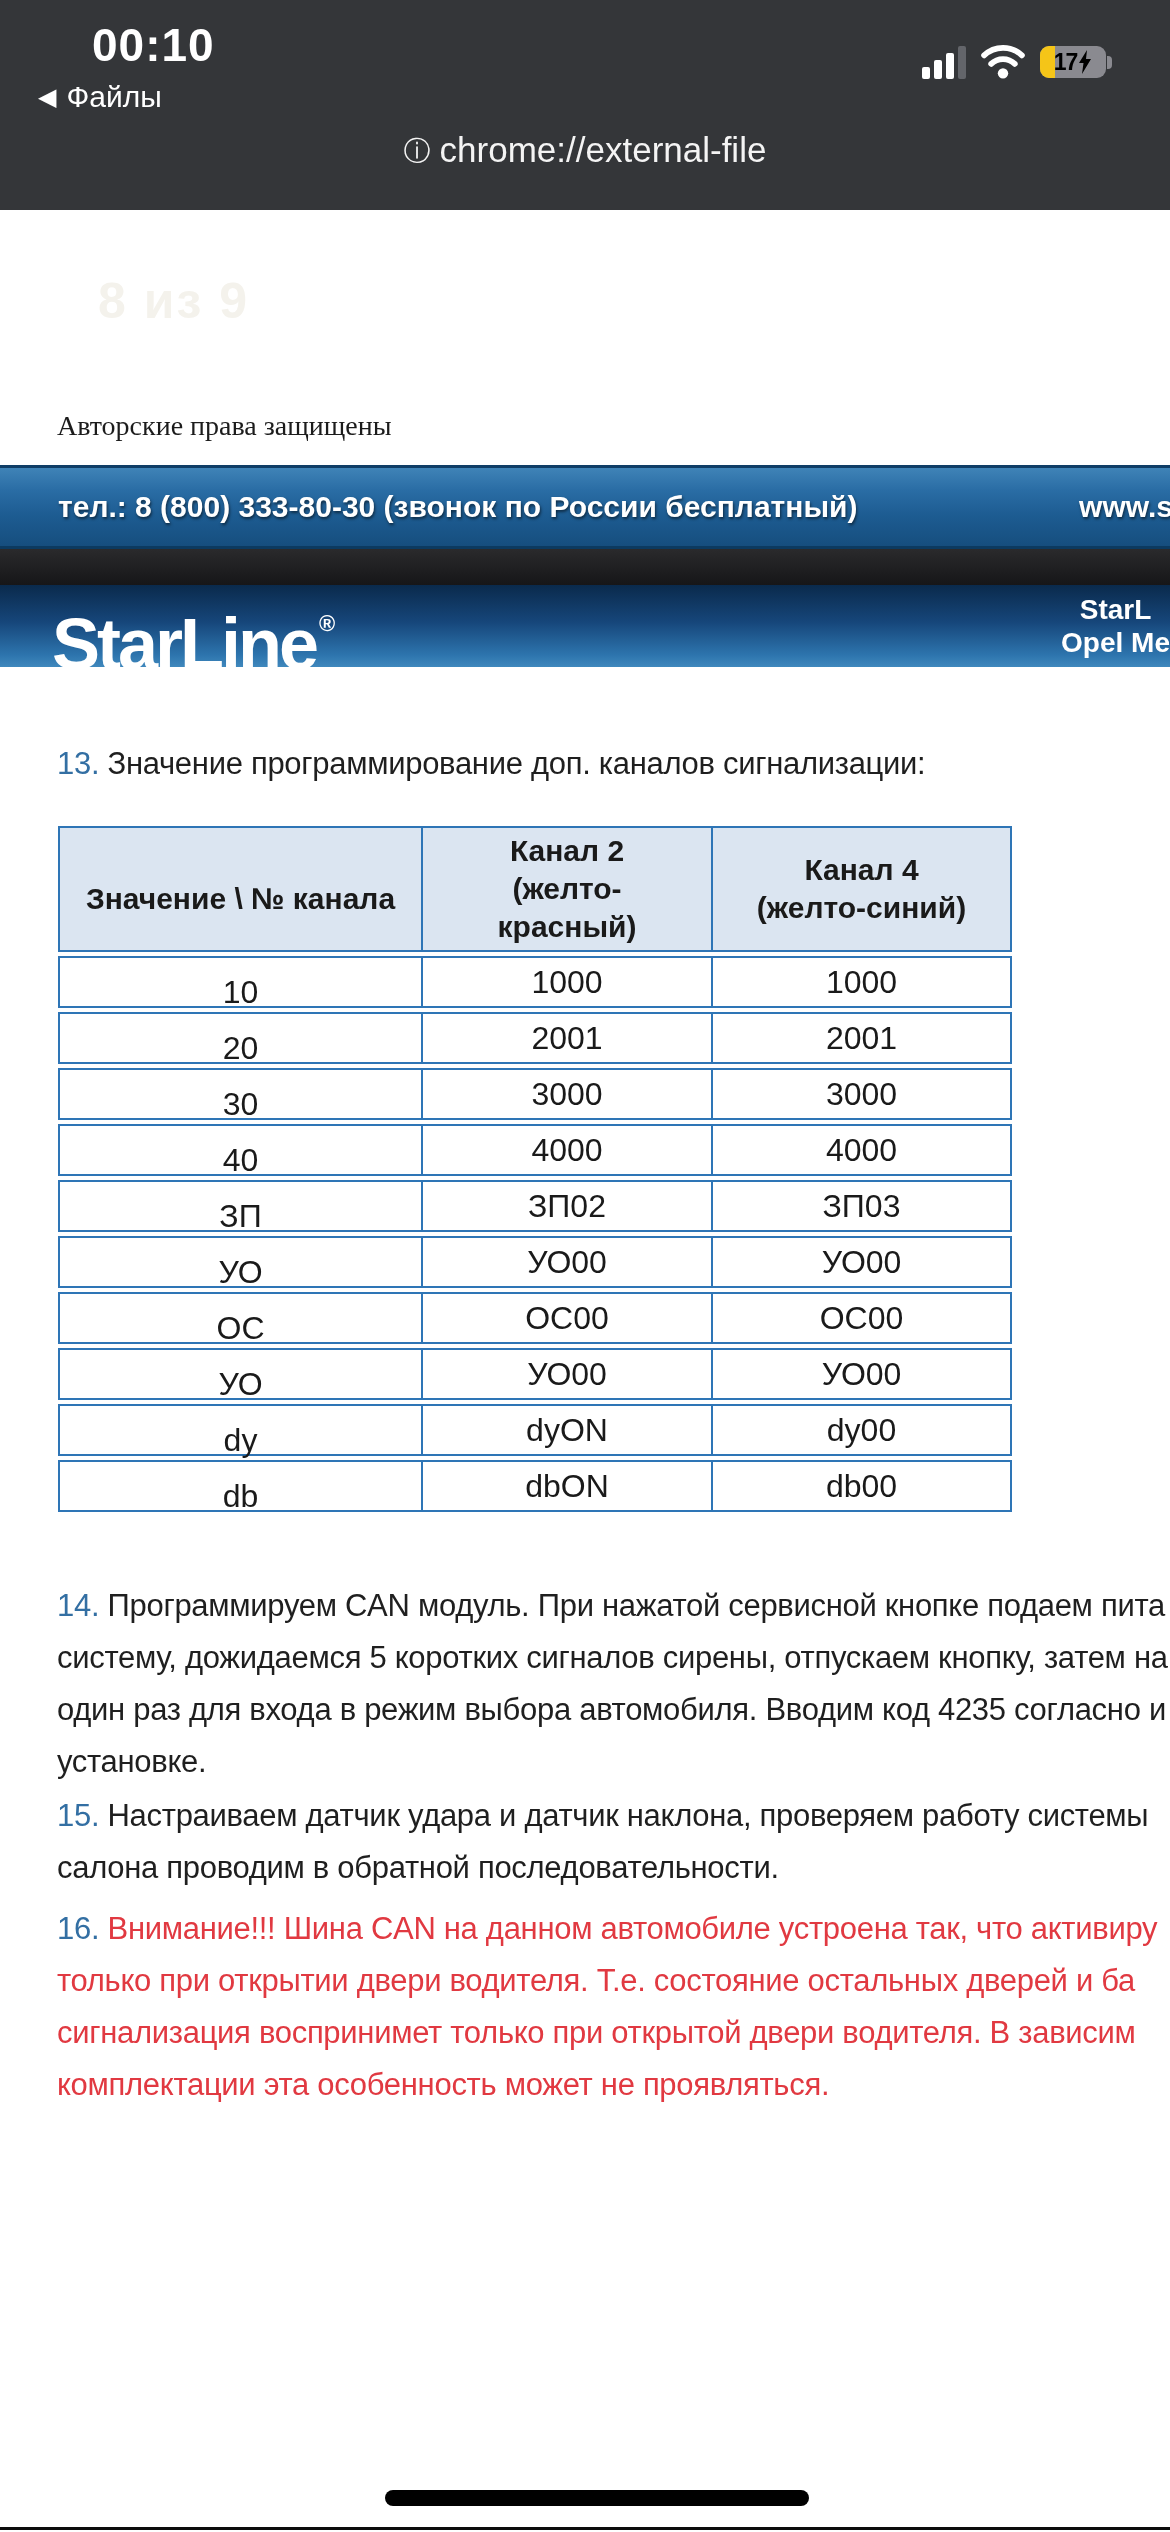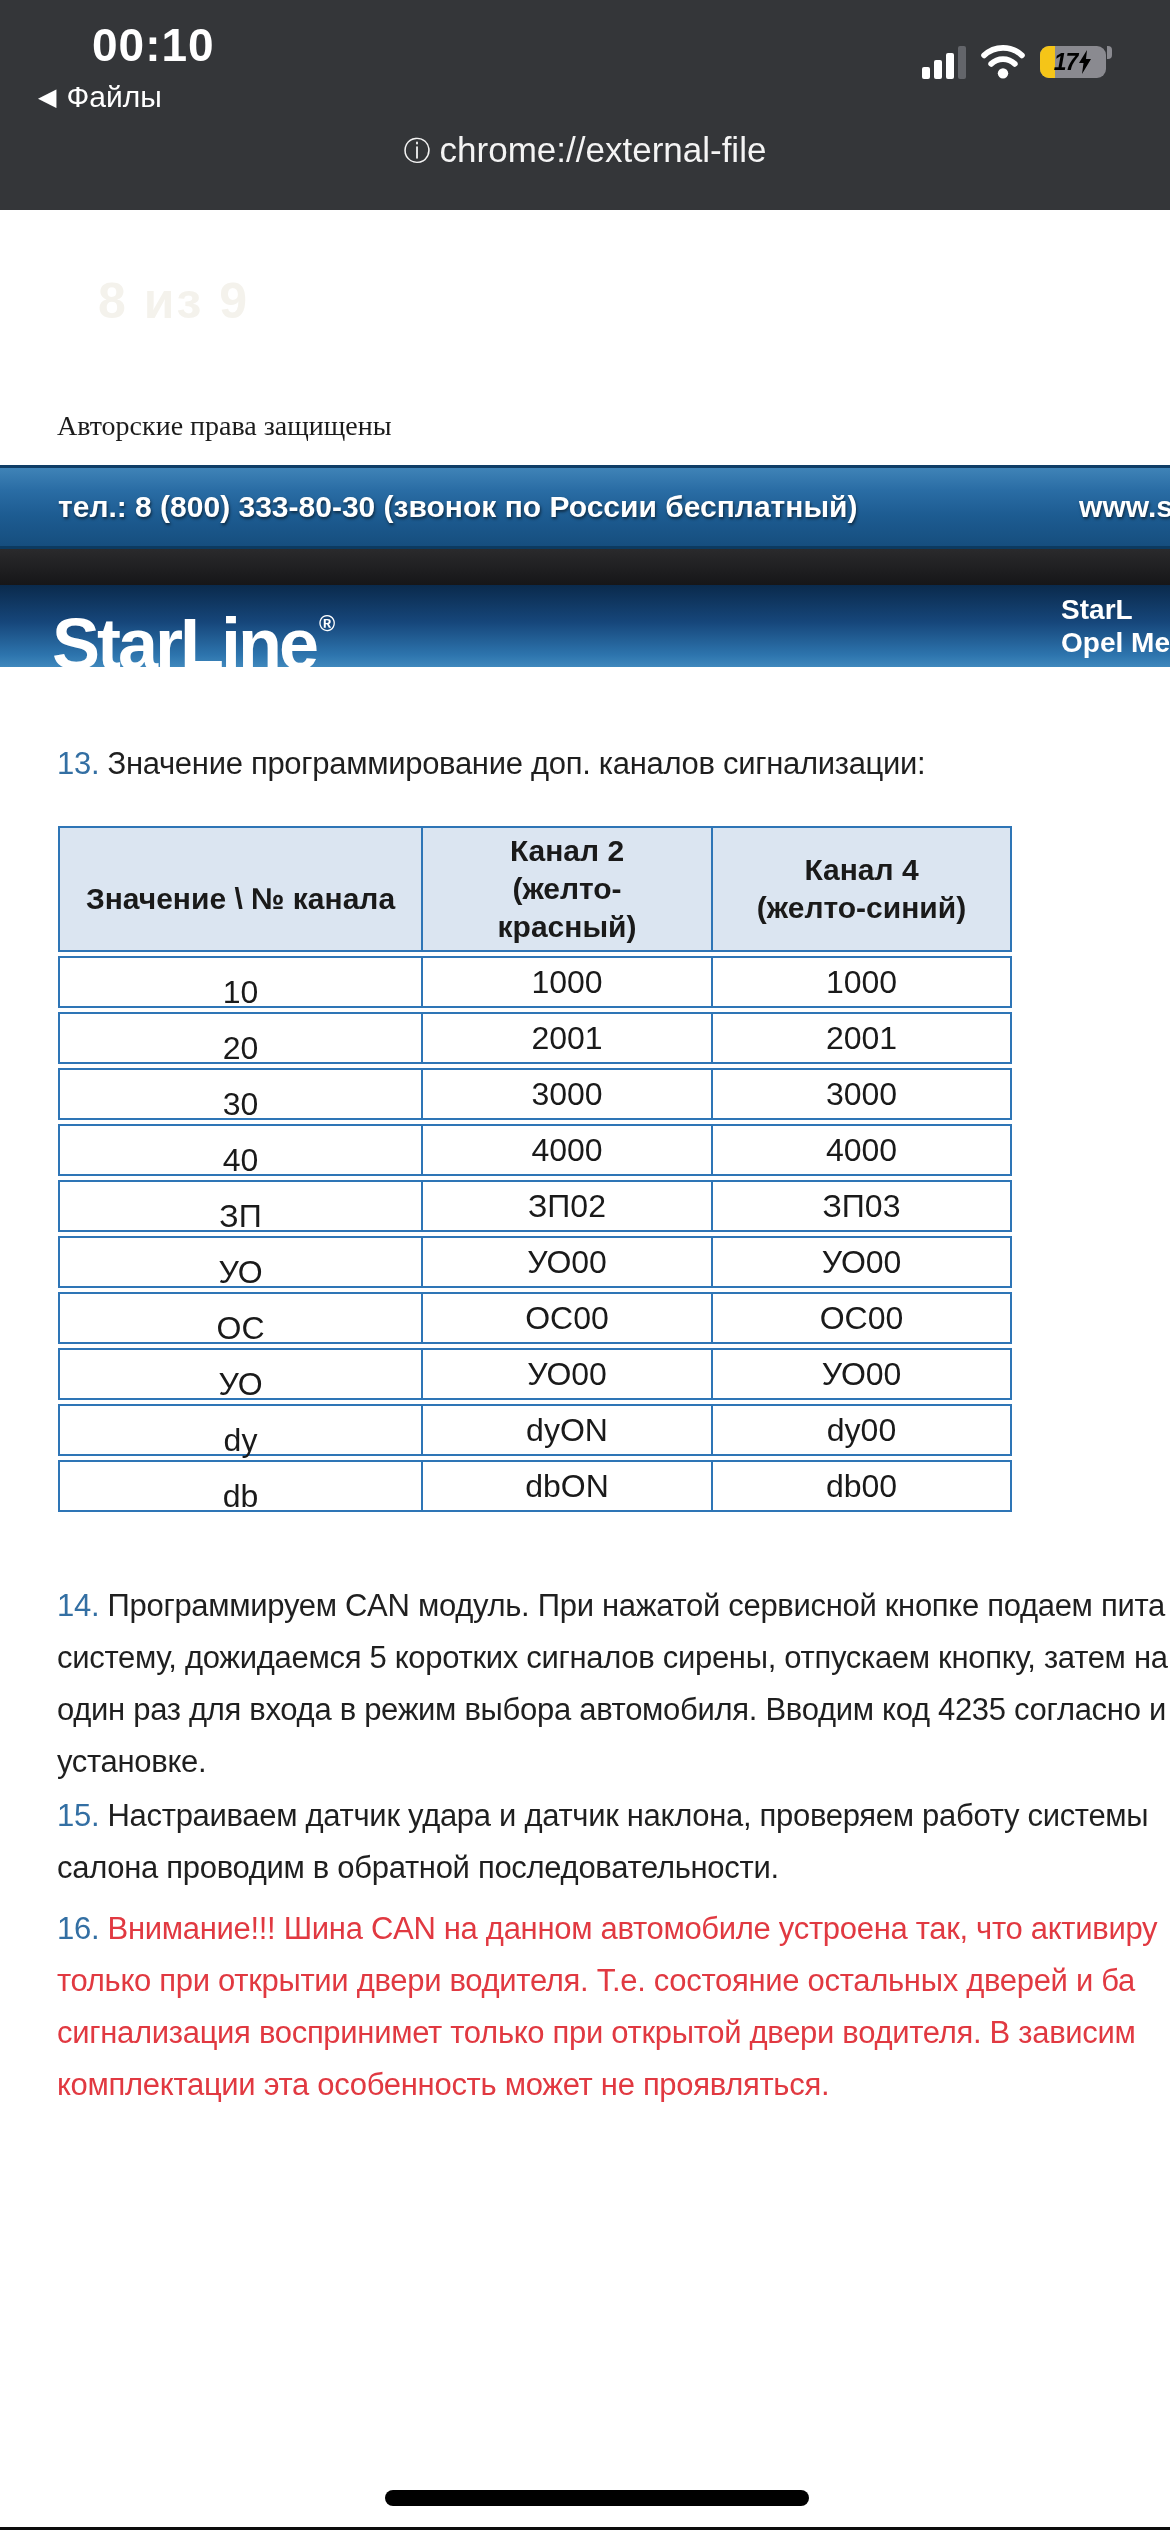--- a/index.html
+++ b/index.html
@@ -7,21 +7,21 @@
           font-family:"Liberation Sans",sans-serif;}
 
   
   .statusbar{position:absolute;left:0;top:0;width:1170px;height:210px;background:#343639;}
   .sb-time{position:absolute;left:92px;top:18px;color:#ffffff;font-size:46px;font-weight:700;letter-spacing:1px;}
   .sb-icons{position:absolute;right:58px;top:44px;display:flex;align-items:center;gap:14px;}
   .sig{display:flex;align-items:flex-end;gap:4px;height:34px;}
   .sig i{display:block;width:8px;border-radius:2px;background:#fff;}
   .sig i.dim{background:#63656a;}
   .wifi{width:46px;height:36px;}
-  .battery{display:flex;align-items:flex-start;font-style:italic;}
+  .battery{display:flex;align-items:center;}
   .batt-body{position:relative;width:66px;height:32px;border-radius:9px;background:#8a8a90;overflow:hidden;
              display:flex;align-items:center;justify-content:center;}
   .batt-fill{position:absolute;left:0;top:0;bottom:0;width:15px;background:#f5c518;}
   .batt-text{position:relative;color:#000;font-size:23px;font-weight:700;letter-spacing:-1px;z-index:2;}
   .batt-bolt{position:relative;z-index:2;margin-left:1px;}
   .batt-nub{width:5px;height:13px;margin-left:1px;border-radius:0 4px 4px 0;background:#8a8a90;}
   .sb-back{position:absolute;left:38px;top:80px;color:#fff;font-size:30px;display:flex;gap:10px;align-items:center;}
   .sb-back .tri{font-size:24px;}
   .urlrow{position:absolute;left:0;top:130px;width:1170px;text-align:center;color:#f4f4f4;font-size:35px;}
   .urlrow .info{font-size:27px;margin-right:9px;position:relative;top:-2px;}
@@ -39,21 +39,21 @@
   .telbar .site{position:absolute;right:-3px;top:0;line-height:78px;color:#fff;font-size:30px;font-weight:700;
                 text-shadow:1px 2px 3px rgba(0,0,0,.55);white-space:nowrap;}
 
   .darkstrip{position:absolute;left:0;top:339px;width:1170px;height:36px;
              background:linear-gradient(180deg,#2a2a2c,#161618);}
 
   .brandbar{position:absolute;left:0;top:375px;width:1170px;height:82px;
             background:linear-gradient(180deg,#0a2a4c 0%,#16467a 45%,#2d74ad 85%,#3f88bd 100%);}
   .logo{position:absolute;left:52px;top:2px;color:#fff;font-size:72px;font-weight:700;letter-spacing:-3px;white-space:nowrap;margin-top:16px;}
   .logo .reg{font-size:22px;vertical-align:38px;letter-spacing:0;margin-left:3px;}
-  .brand-right{position:absolute;right:0;top:8px;text-align:left;color:#fff;font-size:28px;font-weight:700;
+  .brand-right{position:absolute;right:0;top:8px;text-align:center;color:#fff;font-size:28px;font-weight:700;
                line-height:33px;white-space:nowrap;}
 
   .p-line{white-space:nowrap;line-height:52px;font-size:31px;color:#1f1f1f;letter-spacing:-0.3px;}
   .num{color:#336fa3;}
   .item13{position:absolute;left:57px;top:528px;}
   .item14{position:absolute;left:57px;top:1370px;width:1113px;overflow:hidden;}
   .item15{position:absolute;left:57px;top:1580px;width:1113px;overflow:hidden;}
   .item16{position:absolute;left:57px;top:1693px;width:1113px;overflow:hidden;}
   .item16 .p-line{color:#e13941;}
 

